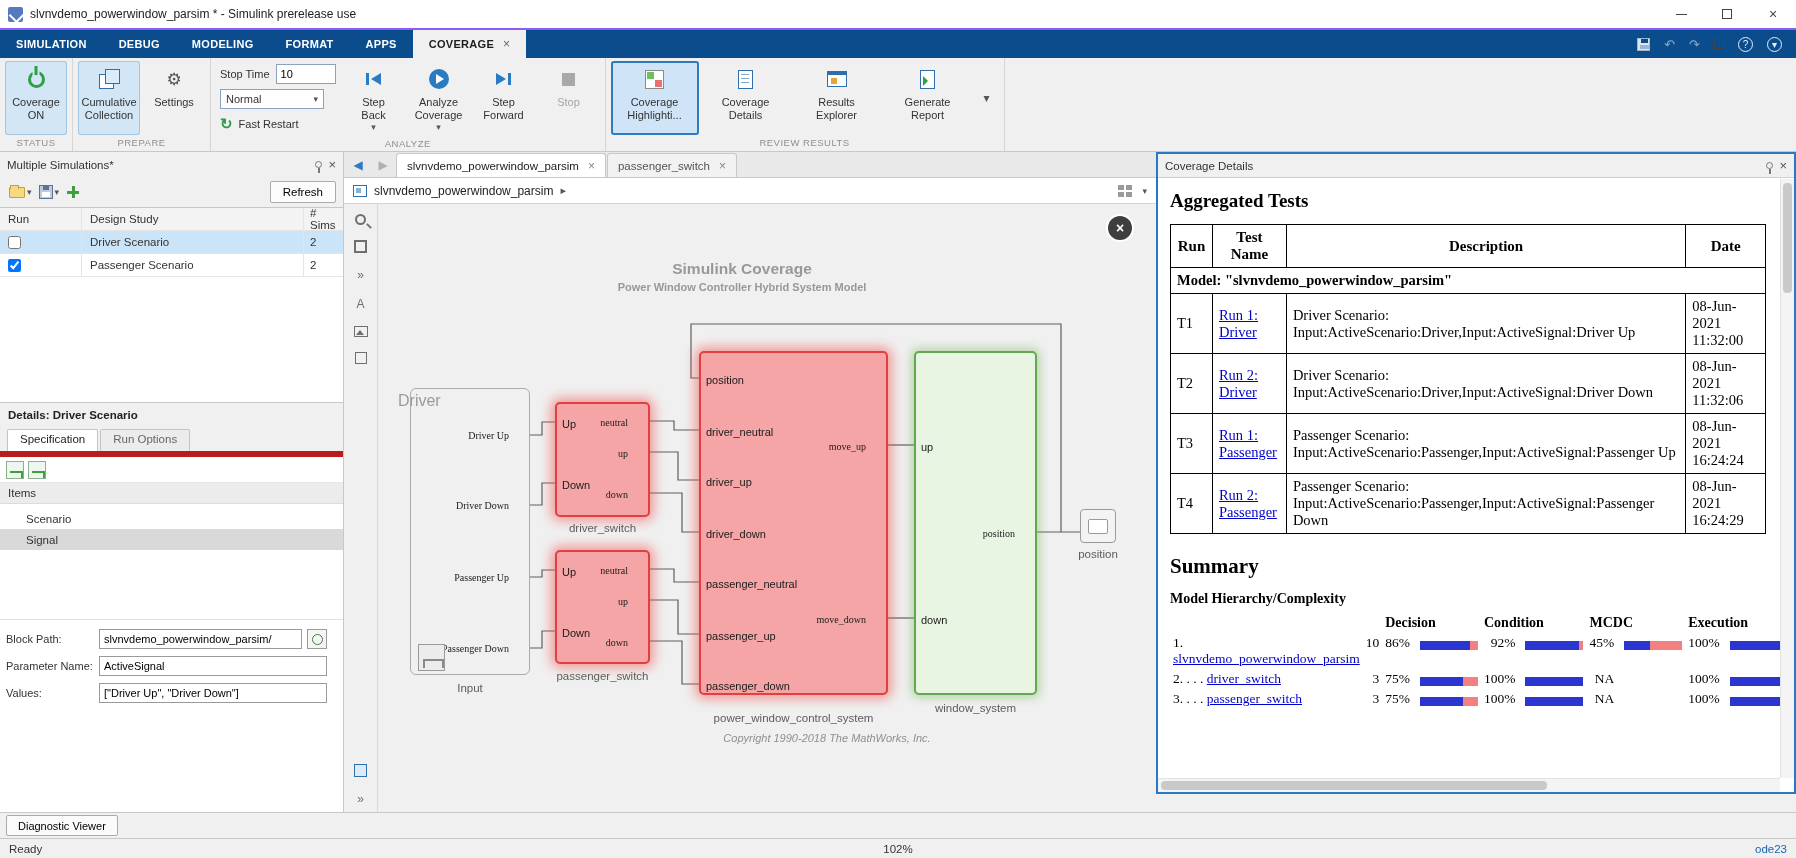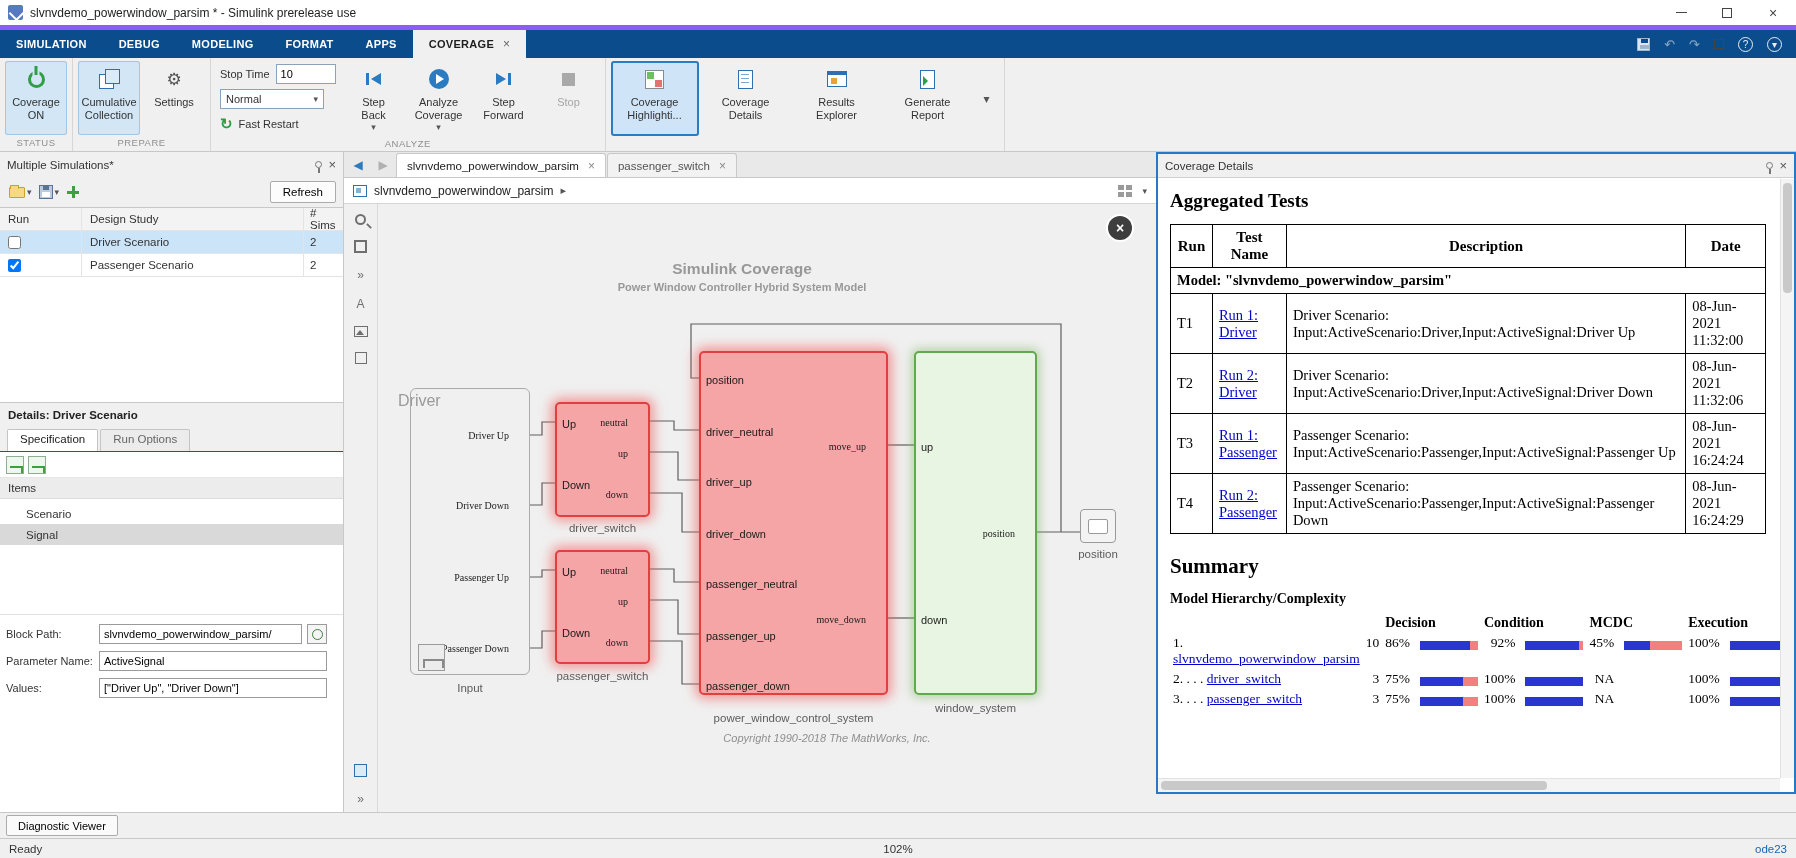--- a/index.html
+++ b/index.html
@@ -1,20 +1,20 @@
 <!DOCTYPE html>
 <html><head>
 <meta charset="utf-8">
 <style>
   * { box-sizing: border-box; margin: 0; padding: 0; }
   html,body { width:1796px; height:858px; overflow:hidden; }
   body { font-family:"Liberation Sans", sans-serif; font-size:12px; color:#333; background:#f0f0f0; }
 
   
-  .titlebar { height:30px; background:#fff; display:flex; align-items:center; padding-left:8px; gap:7px; border-bottom:5px solid #8b5cf6; }
+  .titlebar { height:30px; background:#fff; display:flex; align-items:center; padding-left:8px; gap:7px; border-bottom:2px solid #8b5cf6; }
   .sl-logo { width:15px; height:15px; background:#5779c0; border-radius:2px; position:relative; }
   .sl-logo::after { content:""; position:absolute; left:3px; top:3px; width:9px; height:9px; border-left:2px solid #fff; border-bottom:2px solid #fff; transform:rotate(-45deg); }
   .titletext { font-size:12px; color:#222; }
   .win-btns { margin-left:auto; display:flex; height:100%; }
   .win-btn { width:46px; display:flex; align-items:center; justify-content:center; color:#444; font-size:14px; }
   .glyph-min { width:11px; height:1px; background:#444; display:inline-block; }
   .glyph-max { width:10px; height:10px; border:1px solid #444; display:inline-block; }
 
   
   .tabbar { height:28px; background:#0a4c8c; display:flex; align-items:stretch; color:#fff; }
@@ -98,21 +98,21 @@
   .ms-row { display:flex; height:23px; align-items:center; border-bottom:1px solid #e4e4e4; font-size:11.5px; }
   .ms-row.hdr { background:#f3f3f3; color:#333; }
   .ms-c1 { width:82px; padding-left:8px; display:flex; align-items:center; border-right:1px solid #e4e4e4; height:100%; }
   .ms-c2 { width:222px; padding-left:8px; border-right:1px solid #e4e4e4; height:100%; display:flex; align-items:center; }
   .ms-c3 { flex:1; padding-left:6px; height:100%; display:flex; align-items:center; }
   .ms-row.sel { background:#cce4f7; }
   .details-head { height:24px; font-size:11.5px; font-weight:bold; color:#222; padding:6px 8px 0; }
   .spec-tabs { display:flex; height:24px; padding:2px 7px 0; gap:2px; }
   .spec-tab { padding:3px 12px; font-size:11.5px; border:1px solid #c4c4c4; border-bottom:none; background:#ececec; color:#666; border-radius:2px 2px 0 0; }
   .spec-tab.active { background:#fff; color:#222; }
-  .spec-body { flex:1; margin:0 0 0 0; background:#fff; border-top:1px solid #b91c1c; display:flex; flex-direction:column; }
+  .spec-body { flex:1; margin:0 0 0 0; background:#fff; border-top:6px solid #b91c1c; display:flex; flex-direction:column; }
   .spec-iconrow { height:26px; display:flex; align-items:center; gap:4px; padding:0 6px; border-bottom:1px solid #e6e6e6; }
   .sigicon { width:18px; height:18px; border:1px solid #8fae8f; background:#eef7ee; position:relative; }
   .sigicon::after { content:""; position:absolute; left:3px; top:9px; width:11px; height:5px; border-top:2px solid #3f9e3f; border-right:2px solid #3f9e3f; }
   .items-bar { height:21px; background:#ececec; border-bottom:1px solid #dcdcdc; display:flex; align-items:center; padding:0 8px; font-size:11.5px; color:#333; }
   .tree { height:116px; border-bottom:1px solid #e0e0e0; padding-top:4px; }
   .tree-row { height:21px; display:flex; align-items:center; padding-left:26px; font-size:11.5px; }
   .tree-row.sel { background:#d9d9d9; }
   .frm { padding:8px 16px 0 6px; display:flex; flex-direction:column; gap:5px; }
   .frm-row { display:flex; align-items:center; height:22px; gap:5px; font-size:11px; }
   .frm-row label { width:88px; color:#333; }
@@ -373,20 +373,21 @@
         <div class="icnbox">
             <span class="ic-report"></span>
           </div>
         <span class="lbl">Generate
 Report</span>
       </div>
       <div class="rib-more">
           <span>▾</span>
         </div>
     </div>
+    <div class="rib-label">REVIEW RESULTS</div>
   </div>
 
   <div class="rib-fill"></div>
 </div>
 
 <div class="main">
 
   <div class="left-panel">
     <div class="panel-head">
       <span>Multiple Simulations*</span>

